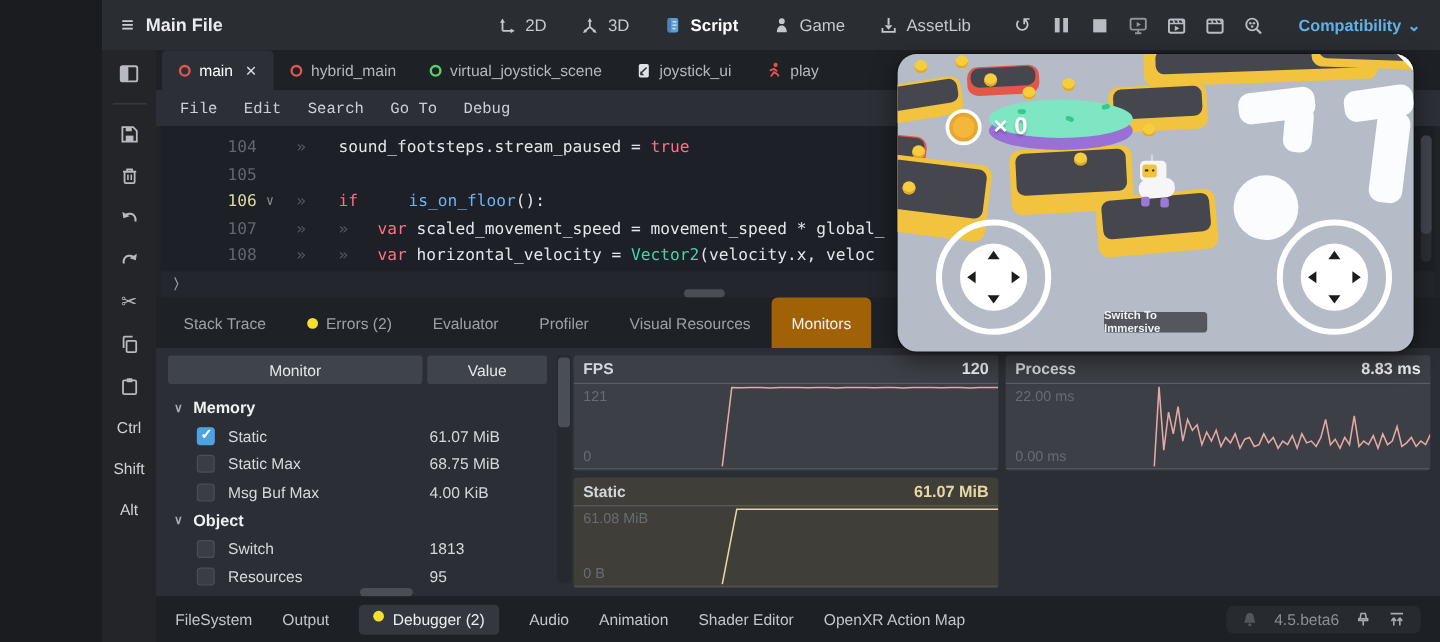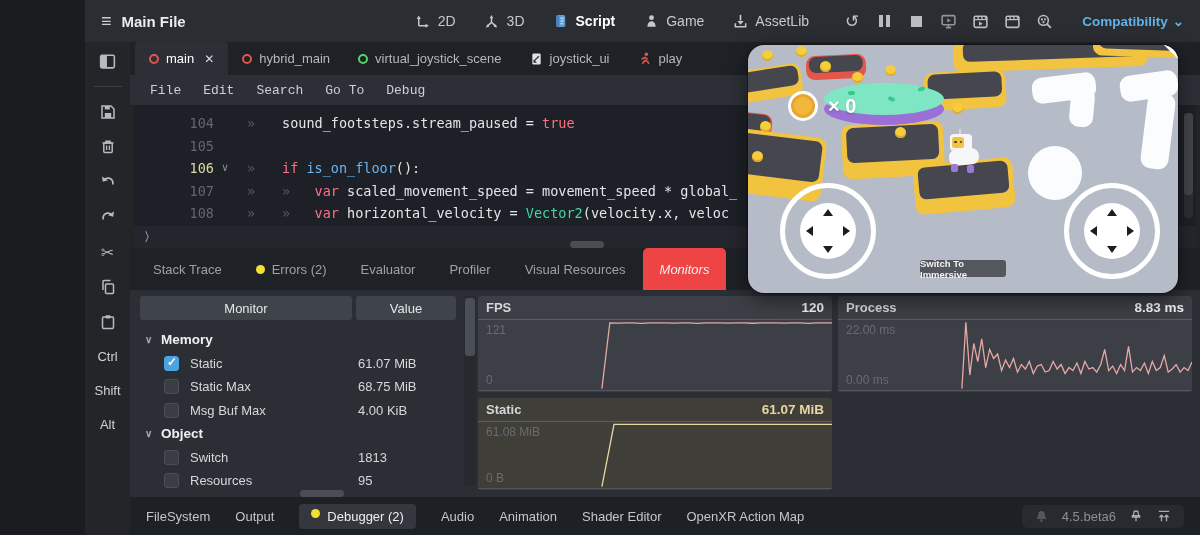--- a/index.html
+++ b/index.html
@@ -45,31 +45,31 @@
   .menu-item { padding:4px 10px; font-size:13px; color:#ccd0d5;font-family:Liberation Mono, monospace; }
 
   .code { left:4px; top:63px; right:4px; height:121px; background:#1d2026; border-radius:0 0 0 0; overflow:hidden;
           font-family:"DejaVu Sans Mono", monospace; font-size:13.5px; padding-top:7px; }
   .cl { display:flex; height:22.5px; line-height:22.5px; white-space:pre; }
   .cl .num { width:80px; text-align:right; color:#63666c; flex:none; }
   .cl .fold { width:22px; text-align:center; color:#8a8e94; font-size:11px; flex:none; }
   .cl .mark { width:30px; text-align:center; color:#565a60; flex:none; }
   .cl .src { padding-left:16px; flex:1; overflow:hidden; }
   .cl.current .num { color:#ded9a2; }
-  .tok-kw { color:#ff7085; } .tok-fn { color:#6db3f2; } .tok-type { color:#45d5a8; }
+  .tok-kw { color:#ff7085; } .tok-fn { color:#6db3f2;margin-left:34px; } .tok-type { color:#45d5a8; }
   .tok-text { color:#e3e5e9; } .tok-mark { color:#565a60; }
   .code-scroll { position:absolute; right:3px; top:8px; bottom:8px; width:9px; background:#2b2e33; border-radius:4px; }
   .code-scroll i { position:absolute; left:0; right:0; top:0; height:78%; background:#41454c; border-radius:4px; display:block; }
 
   .crumbrow { left:4px; top:184px; right:4px; height:22px; background:#23262c; display:flex; align-items:center; padding-left:10px; }
   .crumb-ch { color:#9aa0a6; font-size:12px; font-weight:bold; }
 
   .dbtabs { left:0; top:206px; right:0; height:42px; background:#1e2126; display:flex; align-items:stretch; padding-left:6px; }
   .dbtab { display:flex; align-items:center; gap:7px; padding:0 17px; font-size:13px; color:#9da1a7; }
-  .dbtab.active { background:#ef4444; color:#f0f1f3; border-radius:5px 5px 0 0;font-style:italic; }
+  .dbtab.active { background:#a16207; color:#f0f1f3; border-radius:5px 5px 0 0; }
   .dot { width:9px; height:9px; border-radius:50%; background:#f2e032; flex:none; }
 
   .monitors { left:0; top:248px; right:0; height:207px; background:#2b2e34; }
   .mon-table { position:absolute; left:10px; top:6px; width:316px; bottom:4px; overflow:hidden; }
   .mon-head { display:flex; gap:4px; height:24px; }
   .mon-head .hbtn { background:#3f434a; border-radius:3px; font-size:13px; color:#e4e6e9;
                     display:flex; align-items:center; justify-content:center; }
   .hbtn.c1 { width:212px; } .hbtn.c2 { width:100px; }
   .sliver { height:8px; overflow:hidden; position:relative; }
   .mrow { display:flex; align-items:center; height:23.5px; font-size:13px; color:#d6d8db; }

